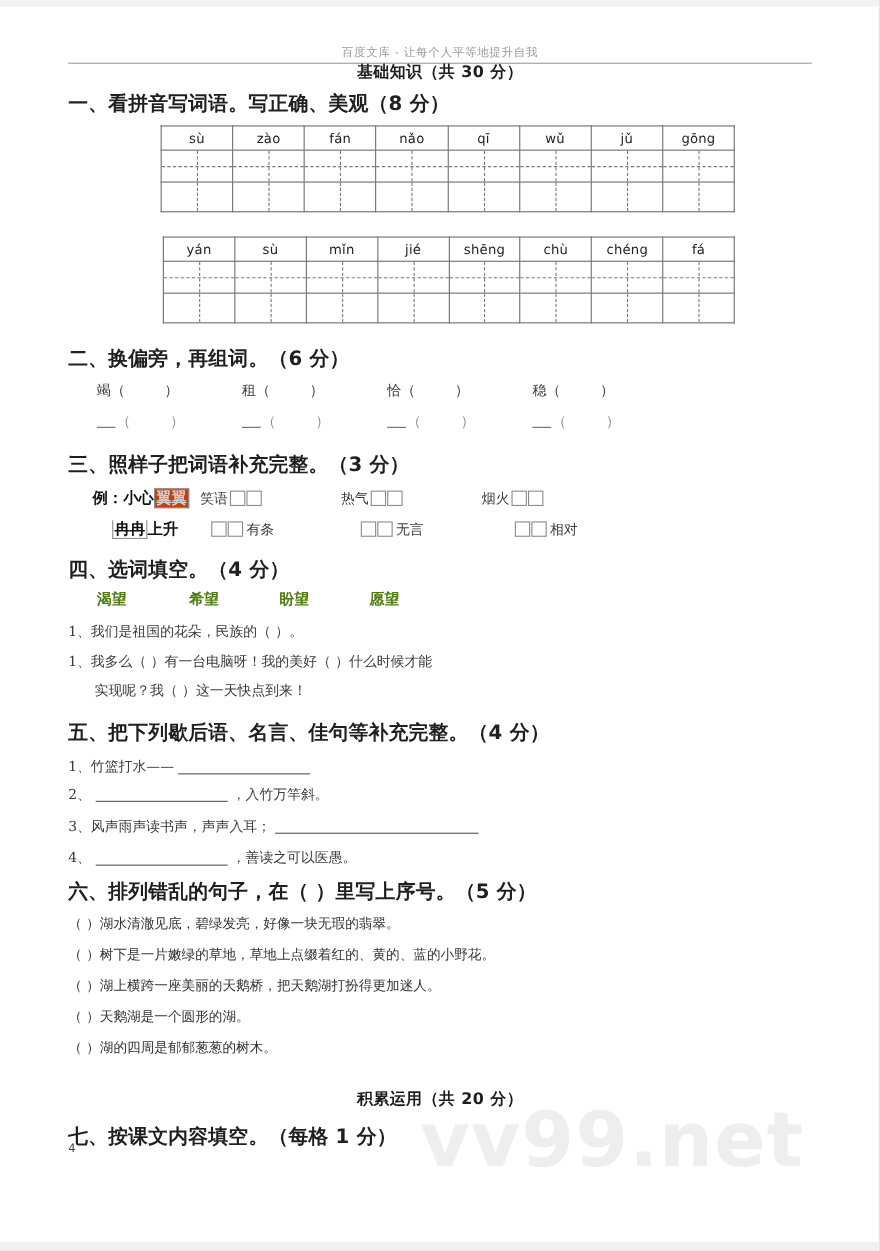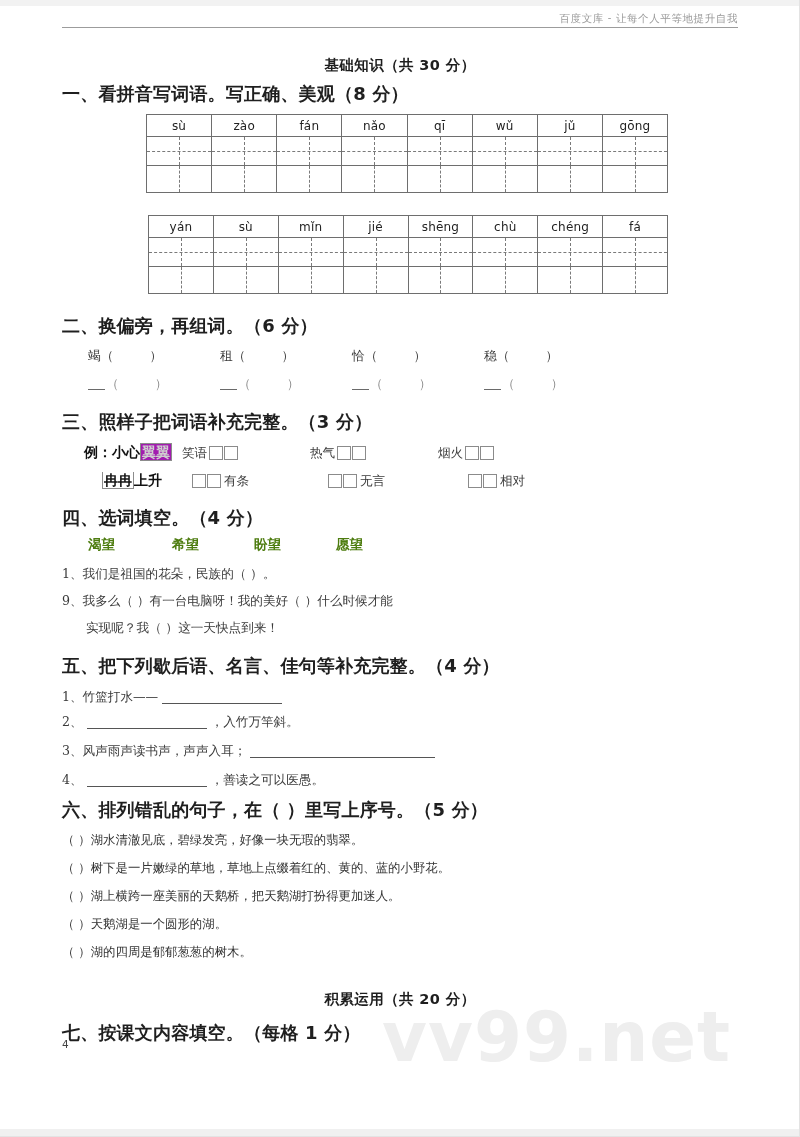--- a/index.html
+++ b/index.html
@@ -47,23 +47,23 @@
     letter-spacing: 1px;
     color: #eeeeee;
     white-space: nowrap;
     user-select: none;
   }
 
   
   .doc-header {
     position: absolute;
     left: 62px;
-    top: 12px;
+    top: 42px;
     width: 676px;
-    text-align: right;
+    text-align: center;
   }
   .doc-header .hdr-text {
     font-family: "DejaVu Serif", "Liberation Serif", serif;
     font-size: 10.5px;
     color: #9a9a9a;
     letter-spacing: 0.6px;
     line-height: 13px;
     white-space: nowrap;
   }
   .doc-header .hdr-rule {
@@ -198,21 +198,21 @@
     width: 120px;
     font-family: "DejaVu Sans", "Liberation Sans", sans-serif;
     font-weight: bold;
     font-size: 14px;
     color: #111;
     white-space: nowrap;
     padding-left: 22px;
     box-sizing: border-box;
   }
   .hl-inv {
-    background: #a21caf;
+    background: #c2410c;
     color: #cfcfcf;
     border: 1px solid #8c8c8c;
     padding: 0 1px;
   }
   .boxed-sel {
     border: 1px solid #8c8c8c;
     border-top: none;
     padding: 0 1px;
   }
   .s3-item {
@@ -552,21 +552,21 @@
 
     <div style="margin-left:26px;margin-top:6px;display:flex;font-family:'DejaVu Sans','Liberation Sans',sans-serif;font-size:13.5px;font-weight:bold;color:#4d7c0f;">
       <div style="width:84px;">渴望</div>
       <div style="width:82px;">希望</div>
       <div style="width:82px;">盼望</div>
       <div>愿望</div>
     </div>
 
     <div style="margin-top:9px;">
       <div class="body-line">1、我们是祖国的花朵，民族的（            ）。</div>
-      <div class="body-line" style="margin-top:6px;">9、我多么（         ）有一台电脑呀！我的美好（          ）什么时候才能</div>
+      <div class="body-line" style="margin-top:6px;">1、我多么（         ）有一台电脑呀！我的美好（          ）什么时候才能</div>
       <div class="body-line" style="margin-top:6px;margin-left:24px;">实现呢？我（         ）这一天快点到来！</div>
     </div>
 
     <div class="q-head" style="margin-top:16px;">五、把下列歇后语、名言、佳句等补充完整。（4 分）</div>
 
     <div style="margin-top:8px;">
       <div class="body-line" style="margin-top:4px;">
         <span>1、竹篮打水——</span>
         <span class="ul-blank" style="width:120px;"></span>
         <span></span>

